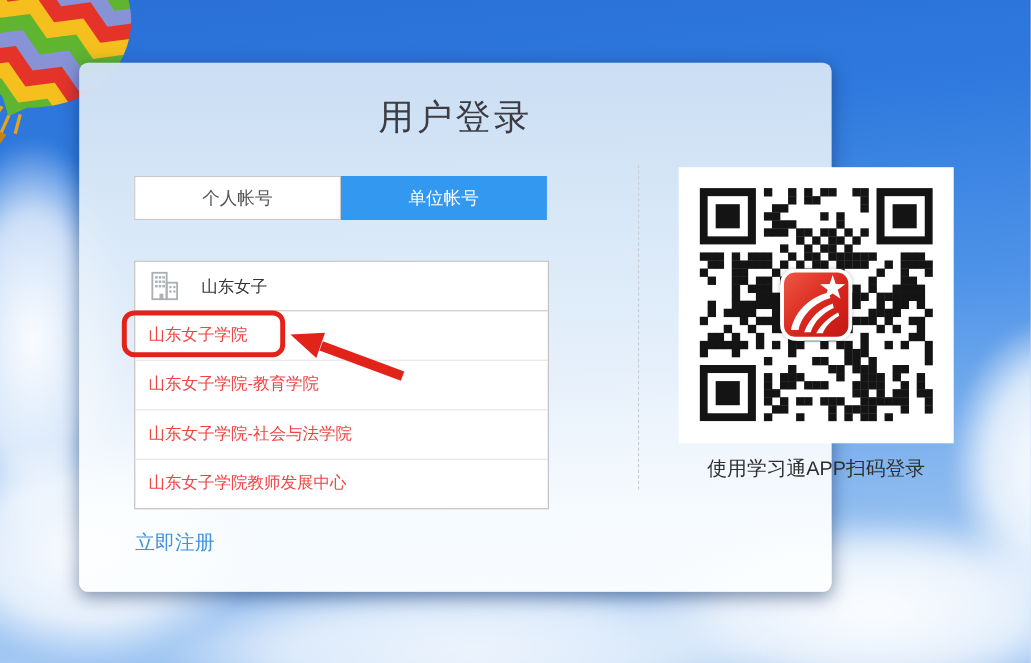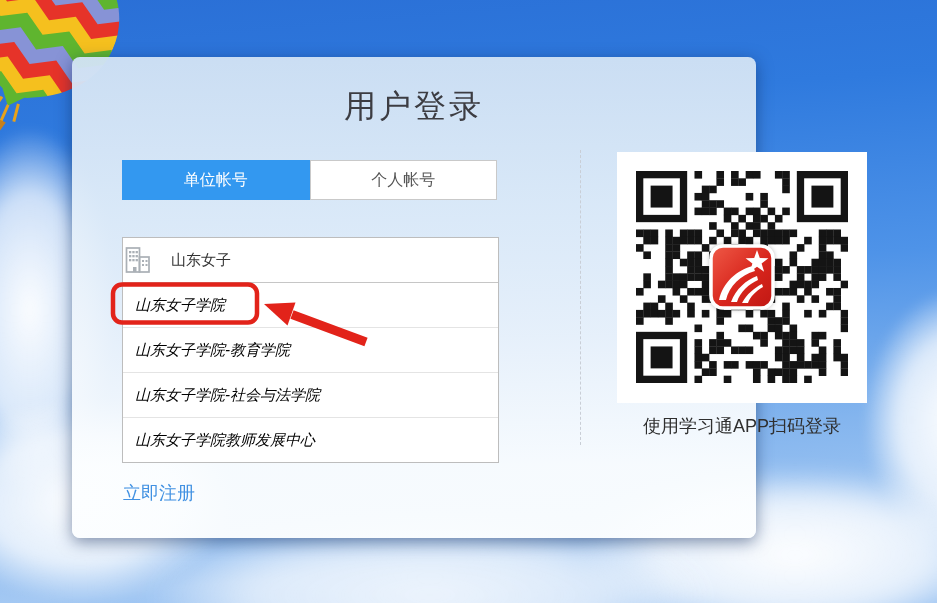--- a/index.html
+++ b/index.html
@@ -27,27 +27,27 @@
     font-size:32px;font-weight:500;color:#3c3c42;letter-spacing:3px;}
 
   .tabs{position:absolute;left:50px;top:103px;width:375px;height:40px;display:flex;}
   .tab{flex:1;display:flex;align-items:center;justify-content:center;
     font-size:16px;cursor:pointer;box-sizing:border-box;}
   .tab.inactive{background:#fff;border:1px solid #c9c9c9;color:#555;}
   .tab.active{background:#3398f0;color:#fff;border:1px solid #3398f0;}
 
   .combo{position:absolute;left:50px;top:180px;width:377px;background:#fff;
     border:1px solid #bdbdbd;box-sizing:border-box;}
-  .combo-input-row{height:44px;display:flex;align-items:center;padding:0 0;
+  .combo-input-row{height:44px;display:flex;align-items:center;padding:0 12px;
     border-bottom:1px solid #c6c6c6;}
   .combo-input-row svg{margin:0 16px 0 0;flex:none;}
   .combo-input-row input{border:none;outline:none;flex:1;font-size:15px;color:#333;
     font-family:"Liberation Sans","DejaVu Sans",sans-serif;background:transparent;}
-  .sugg{height:44px;line-height:44px;padding:0 12px;font-size:15px;color:#000000;
-    border-bottom:1px solid #e4e4e4;cursor:pointer;font-style:italic;}
+  .sugg{height:44px;line-height:44px;padding:0 12px;font-size:15px;color:#ef4444;
+    border-bottom:1px solid #e4e4e4;cursor:pointer;}
   .sugg:last-child{border-bottom:none;}
 
   .register{position:absolute;left:51px;top:424px;font-size:18px;color:#4191e2;
     text-decoration:none;cursor:pointer;}
 
   .vdivider{position:absolute;left:508px;top:93px;height:295px;width:0;
     border-left:1px dashed #c9ced6;}
 
   .qr-box{position:absolute;left:545px;top:95px;width:250px;height:251px;background:#fff;}
   .qr-code{position:absolute;left:19px;top:19px;}
@@ -86,25 +86,25 @@
 <div class="cloud c1"></div>
 <div class="cloud c2"></div>
 <div class="cloud c3"></div>
 <div class="cloud c4"></div>
 <div class="cloud c5"></div>
 
 <div class="card">
   <div class="card-title">用户登录</div>
 
   <div class="tabs">
+    <div class="tab inactive">
+      <span>个人帐号</span>
+    </div>
     <div class="tab active">
       <span>单位帐号</span>
-    </div>
-    <div class="tab inactive">
-      <span>个人帐号</span>
     </div>
   </div>
 
   <div class="combo">
     <div class="combo-input-row">
       <svg width="30" height="28" viewBox="0 0 30 28">
         <g fill="none" stroke="#aab0b6" stroke-width="1.7">
           <rect x="3.5" y="2" width="13" height="24"></rect>
           <rect x="16.5" y="11" width="9.5" height="15"></rect>
         </g>

